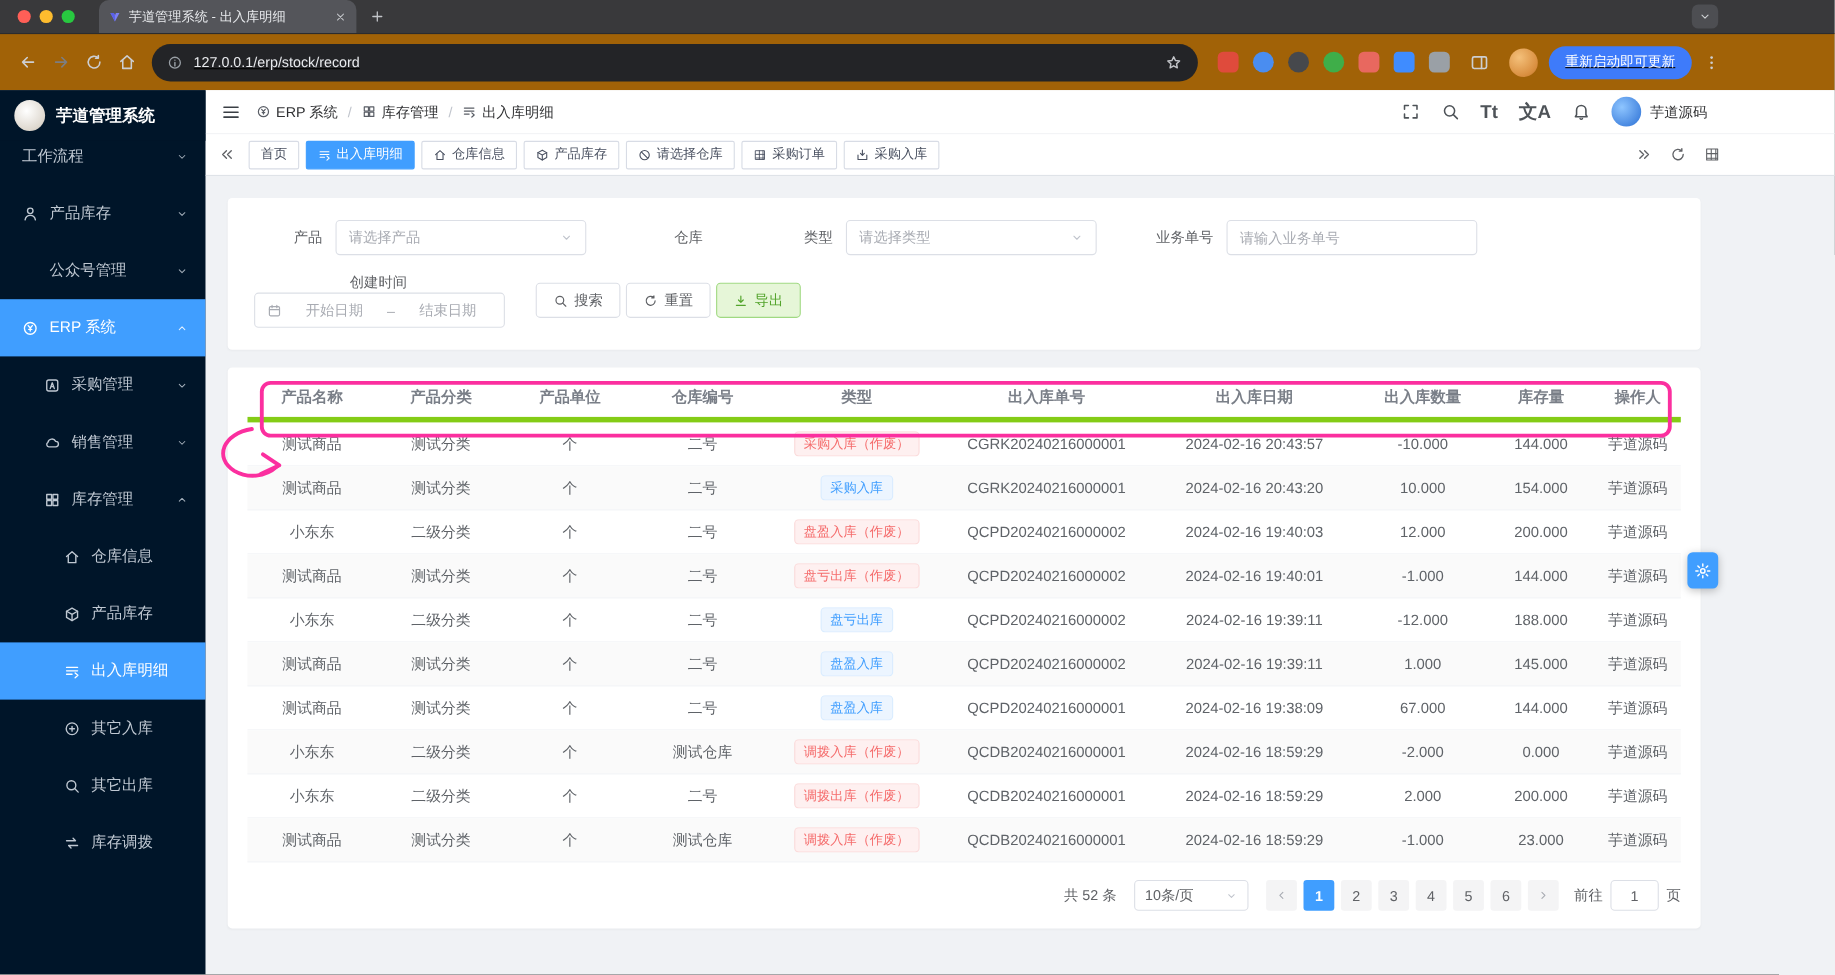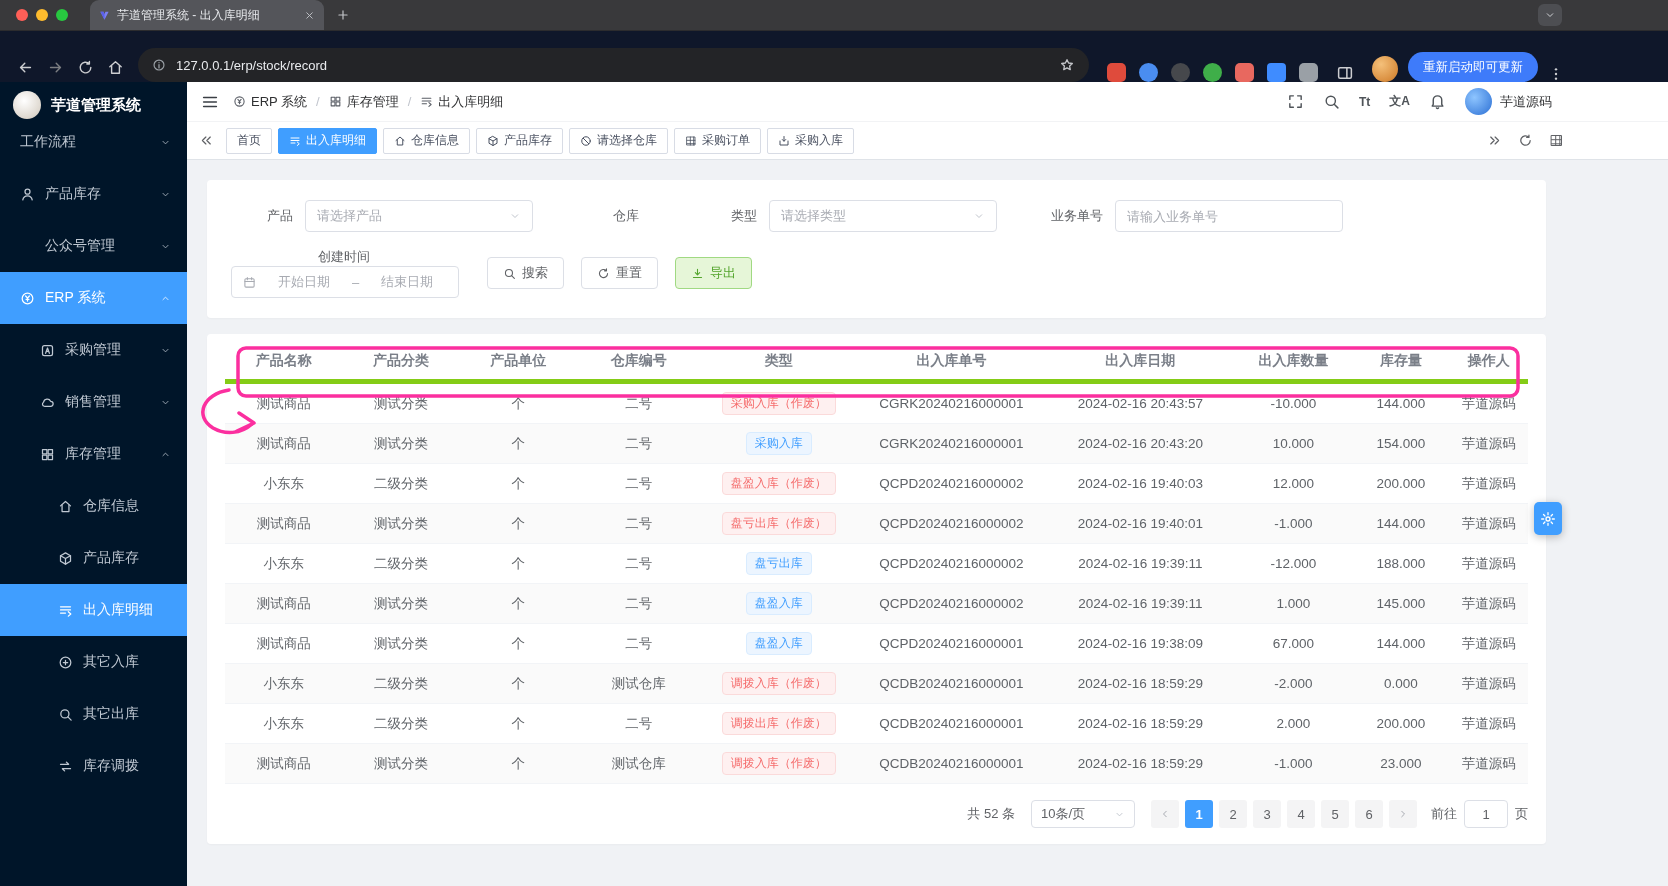--- a/index.html
+++ b/index.html
@@ -17,21 +17,21 @@
   .light.red{background:#ff5f57}.light.yellow{background:#febc2e}.light.green{background:#28c840}
   .btab{height:30px;width:234px;background:#54555a;border-radius:9px 9px 0 0;display:flex;align-items:center;padding:0 9px;gap:7px;}
   .btab-title{color:#e8eaed;font-size:12px;white-space:nowrap;overflow:hidden;text-overflow:ellipsis;flex:1;}
   .btab .ic{width:11px;height:11px;color:#c3c5c9;}
   .favicon{width:14px;height:14px;}
   .newtab{width:14px;height:14px;color:#c3c5c9;margin-left:12px;}
   .tabsearch{position:absolute;right:106px;top:4px;width:24px;height:22px;background:#4d4e52;border-radius:6px;display:flex;align-items:center;justify-content:center;color:#cfd1d4;}
   .tabsearch .ic{width:12px;height:12px;}
 
   
-  .addressbar{height:52px;background:#0f172a;border-top:1px solid #2c2c2e;display:flex;align-items:flex-end;padding:0 104px 0 10px;}
+  .addressbar{height:52px;background:#a16207;border-top:1px solid #2c2c2e;display:flex;align-items:center;padding:0 104px 0 10px;text-decoration:underline;}
   .nav-ic{width:30px;height:30px;display:flex;align-items:center;justify-content:center;color:#cdced1;border-radius:50%;}
   .nav-ic .ic{width:17px;height:17px;}
   .nav-ic.dim{color:#7c7e82;}
   .urlpill{flex:1;height:34px;background:#232427;border-radius:17px;display:flex;align-items:center;padding:0 14px;gap:10px;margin:0 8px;min-width:0;}
   .urlpill .ic{width:14px;height:14px;color:#9aa0a6;}
   .url-text{color:#e8eaed;font-size:13px;flex:1;white-space:nowrap;overflow:hidden;}
   .urlpill .star{color:#c3c5c9;width:16px;height:16px;}
   .extensions{display:flex;align-items:center;gap:13px;margin:0 10px;}
   .extdot{width:19px;height:19px;display:inline-block;}
   .extdot.circle{border-radius:50%;}
@@ -62,21 +62,21 @@
 
   
   .topbar{height:40px;background:#fff;display:flex;align-items:center;padding:0 116px 0 14px;gap:14px;border-bottom:1px solid #f2f3f5;}
   .hamburger{color:#3a3f45;width:18px;height:18px;}
   .breadcrumb{display:flex;align-items:center;gap:7px;font-size:13px;color:#303133;}
   .crumb{display:flex;align-items:center;gap:5px;}
   .crumb .ic{width:13px;height:13px;color:#5a5e66;}
   .crumb-sep{color:#c0c4cc;margin:0 2px;}
   .topbar-right{margin-left:auto;display:flex;align-items:center;gap:19px;color:#4e5358;}
   .tool-ic{width:17px;height:17px;color:#4e5358;}
-  .tool-text{font-size:12px;font-weight:700;color:#4e5358;cursor:pointer;white-space:nowrap;}
+  .tool-text{font-size:17px;font-weight:700;color:#4e5358;cursor:pointer;white-space:nowrap;}
   .user{display:flex;align-items:center;gap:8px;cursor:pointer;}
   .user-avatar{width:27px;height:27px;border-radius:50%;background:radial-gradient(circle at 35% 35%,#8ec5ff,#2b6fd4);}
   .user-name{font-size:13px;color:#303133;white-space:nowrap;}
 
   
   .tabsbar{height:38px;background:#fff;border-bottom:1px solid #dfe3e8;display:flex;align-items:center;padding:0 104px 0 12px;}
   .tabs-nav{color:#606266;width:15px;height:15px;margin-right:12px;cursor:pointer;}
   .tabs{display:flex;align-items:center;}
   .tag-tab{height:26px;display:flex;align-items:center;gap:5px;padding:0 10px;border:1px solid #d8dce5;background:#fff;color:#495060;font-size:12px;margin-right:6px;border-radius:2px;cursor:pointer;white-space:nowrap;}
   .tag-tab .ic{width:12px;height:12px;}
@@ -92,21 +92,21 @@
   .flabel{width:62px;text-align:right;margin-right:12px;font-size:13px;color:#606266;white-space:nowrap;}
   .fcontrol{width:228px;height:32px;border:1px solid #dcdfe6;border-radius:4px;background:#fff;display:flex;align-items:center;padding:0 11px;font-size:13px;color:#a8abb2;gap:8px;}
   .fcontrol .ph{flex:1;white-space:nowrap;overflow:hidden;}
   .fcontrol .chev{width:12px;height:12px;color:#c0c4cc;}
   .fcontrol .cal{width:13px;height:13px;color:#a8abb2;}
   input.fcontrol{color:#606266;font-family:inherit;outline:none;}
   input.fcontrol::placeholder{color:#a8abb2;}
   .drtext{flex:1;text-align:center;white-space:nowrap;}
   .drsep{color:#a8abb2;}
   .actions{display:flex;align-items:center;margin-left:28px;}
-  .btn{height:32px;border:1px solid #dcdfe6;background:#fff;border-radius:4px;display:inline-flex;align-items:center;gap:6px;padding:0 15px;font-size:13px;color:#606266;cursor:pointer;margin-right:17px;font-family:Liberation Sans, sans-serif;white-space:nowrap;text-align:center;}
+  .btn{height:32px;border:1px solid #dcdfe6;background:#fff;border-radius:4px;display:inline-flex;align-items:center;gap:6px;padding:0 15px;font-size:13px;color:#606266;cursor:pointer;margin-right:5px;font-family:Liberation Sans, sans-serif;white-space:nowrap;text-align:center;}
   .btn .ic{width:13px;height:13px;}
   .btn.success{background:#e6f6d8;border-color:#a0d982;color:#53a42c;}
 
   .table-card{background:#fff;border-radius:4px;margin-top:16px;padding:8px 18px 16px;box-shadow:0 1px 2px rgba(0,0,0,.03);}
   .thead{display:flex;height:42px;align-items:center;border-bottom:5px solid #84cc16;}
   .th{font-size:14px;color:#7a7f88;font-weight:700;text-align:center;white-space:nowrap;overflow:hidden;}
   .trow{display:flex;height:40px;align-items:center;border-bottom:1px solid #f2f4f7;cursor:default;}
   .tbody .trow:nth-child(even){background:#fafafa;}
   .td{font-size:13.5px;color:#5f6368;text-align:center;white-space:nowrap;overflow:hidden;}
   .c0{width:9%}.c1{width:9%}.c2{width:9%}.c3{width:9.5%}.c4{width:12%}.c5{width:14.5%}.c6{width:14.5%}.c7{width:9%}.c8{width:7.5%}.c9{width:6%}

